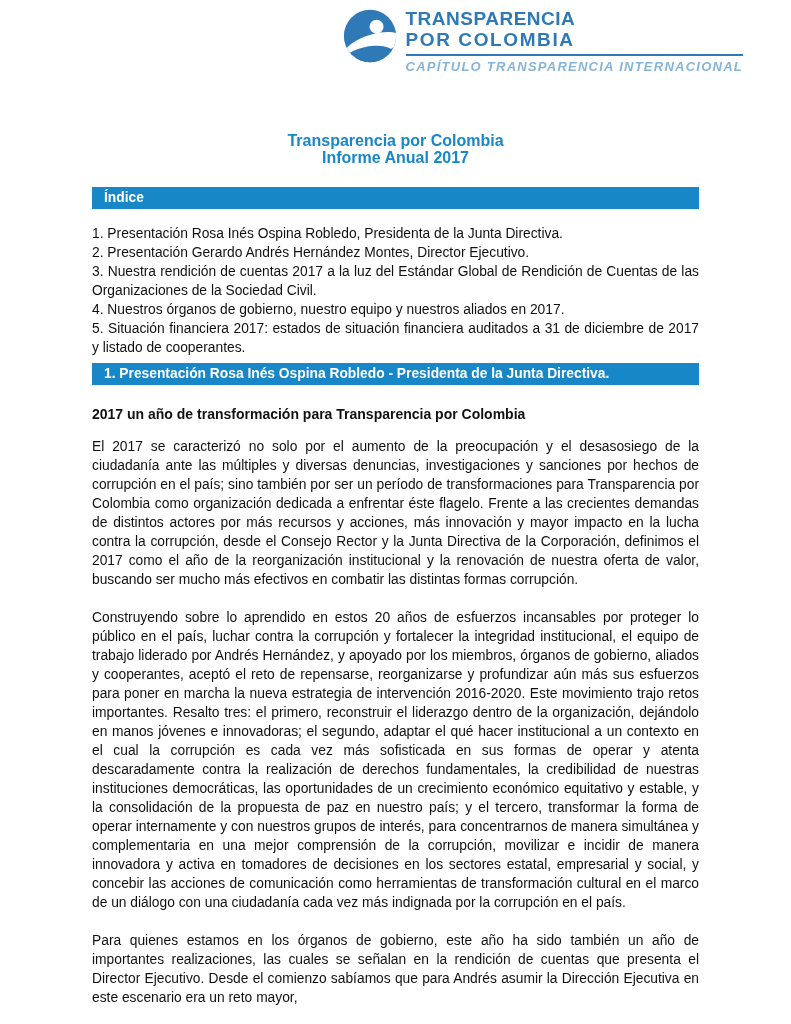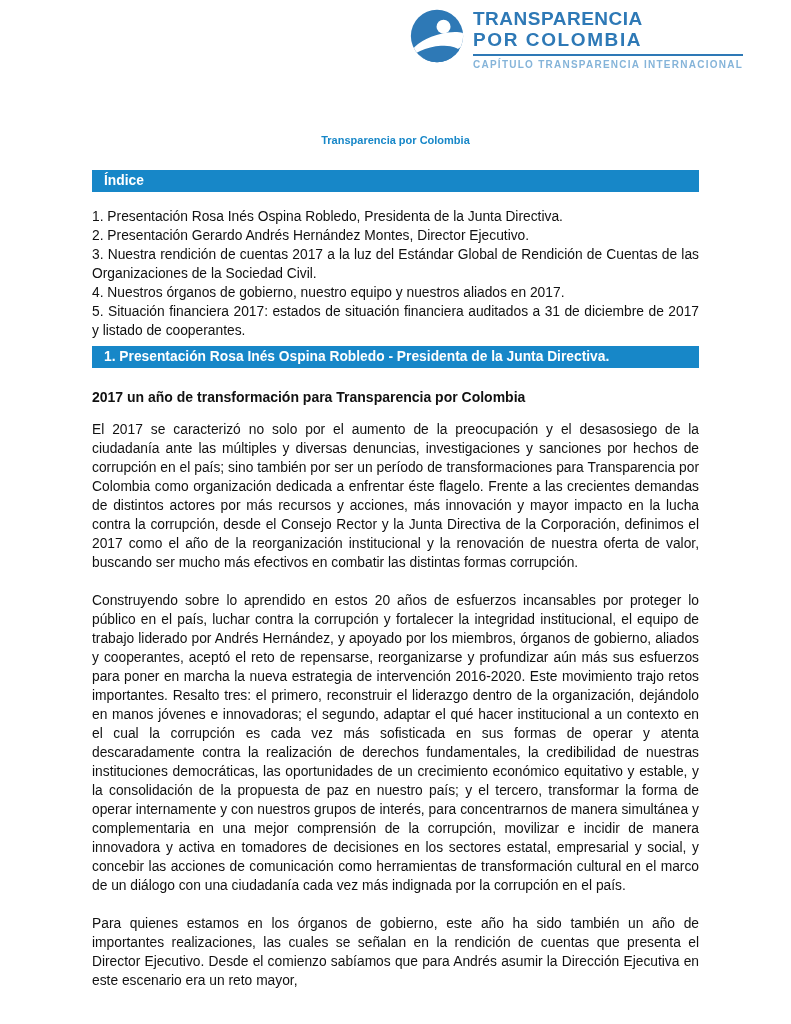--- a/index.html
+++ b/index.html
@@ -35,39 +35,40 @@
     white-space: nowrap;
   }
   .logo-line2 { letter-spacing: 1.6px; }
   .logo-rule {
     border: none;
     border-top: 2px solid #2e79b6;
     margin: 4px 0 3px 0;
     width: 100%;
   }
   .logo-subtitle {
-    font-size: 10px;
+    font-size: 13px;
     letter-spacing: 1.25px;
     color: #85b4d9;
     font-weight: bold;
     white-space: nowrap;
+    font-style: italic;
   }
   
   .content {
     position: absolute;
     left: 92px;
     top: 0;
     width: 607px;
   }
   .doc-title {
     margin-top: 132px;
     text-align: center;
     color: #1787c8;
     font-weight: bold;
-    font-size: 11px;
+    font-size: 16px;
     line-height: 17px;
   }
   .banner {
     margin-top: 21px;
     background: #1787c8;
     color: #ffffff;
     font-weight: bold;
     font-size: 13.8px;
     line-height: 16px;
     padding: 3px 4px 3px 12px;
@@ -119,20 +120,21 @@
       <span class="logo-line2">POR COLOMBIA</span>
       <hr class="logo-rule">
       <span class="logo-subtitle">CAPÍTULO TRANSPARENCIA INTERNACIONAL</span>
     </span>
   </div>
 
   <div class="content">
 
     <div class="doc-title">
       <div>Transparencia por Colombia</div>
+      <div>Informe Anual 2017</div>
     </div>
 
     <div class="banner">Índice</div>
 
     <div class="index-list">
       <div class="index-item">1. Presentación Rosa Inés Ospina Robledo, Presidenta de la Junta Directiva.</div>
       <div class="index-item">2. Presentación Gerardo Andrés Hernández Montes, Director Ejecutivo.</div>
       <div class="index-item">3. Nuestra rendición de cuentas 2017 a la luz del Estándar Global de Rendición de Cuentas de las Organizaciones de la Sociedad Civil.</div>
       <div class="index-item">4. Nuestros órganos de gobierno, nuestro equipo y nuestros aliados en 2017.</div>
       <div class="index-item">5. Situación financiera 2017: estados de situación financiera auditados a 31 de diciembre de 2017 y listado de cooperantes.</div>

